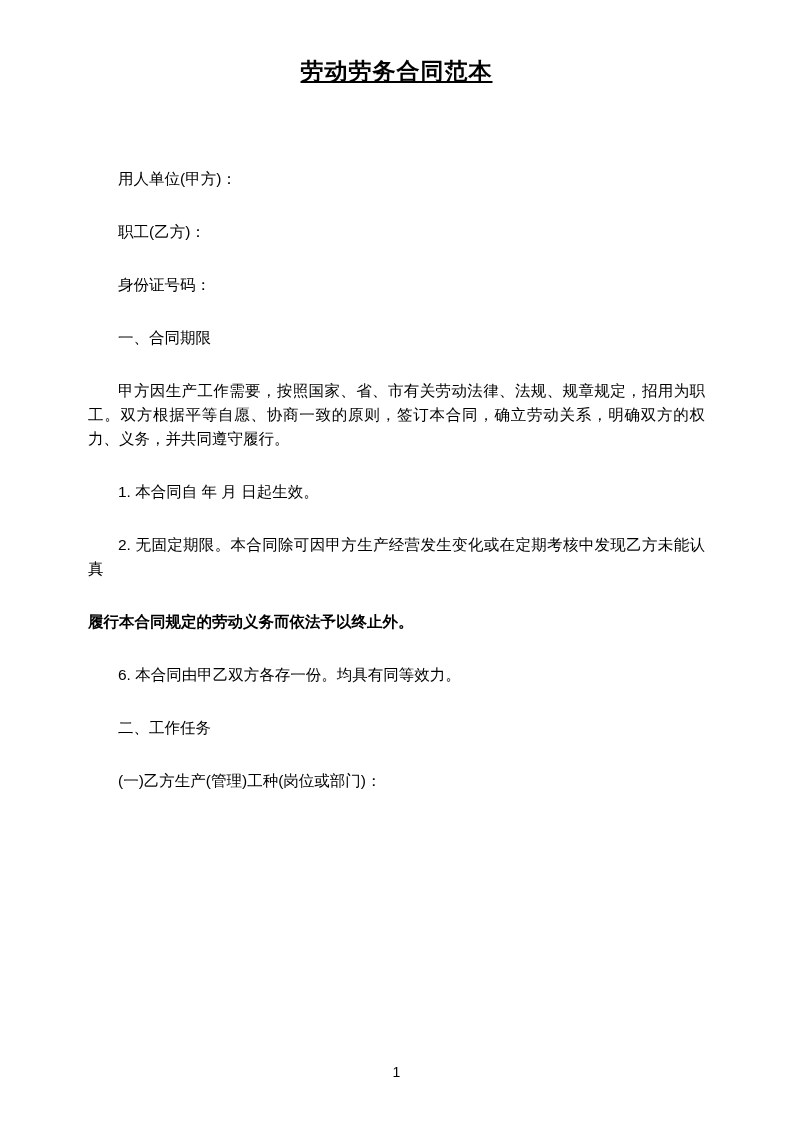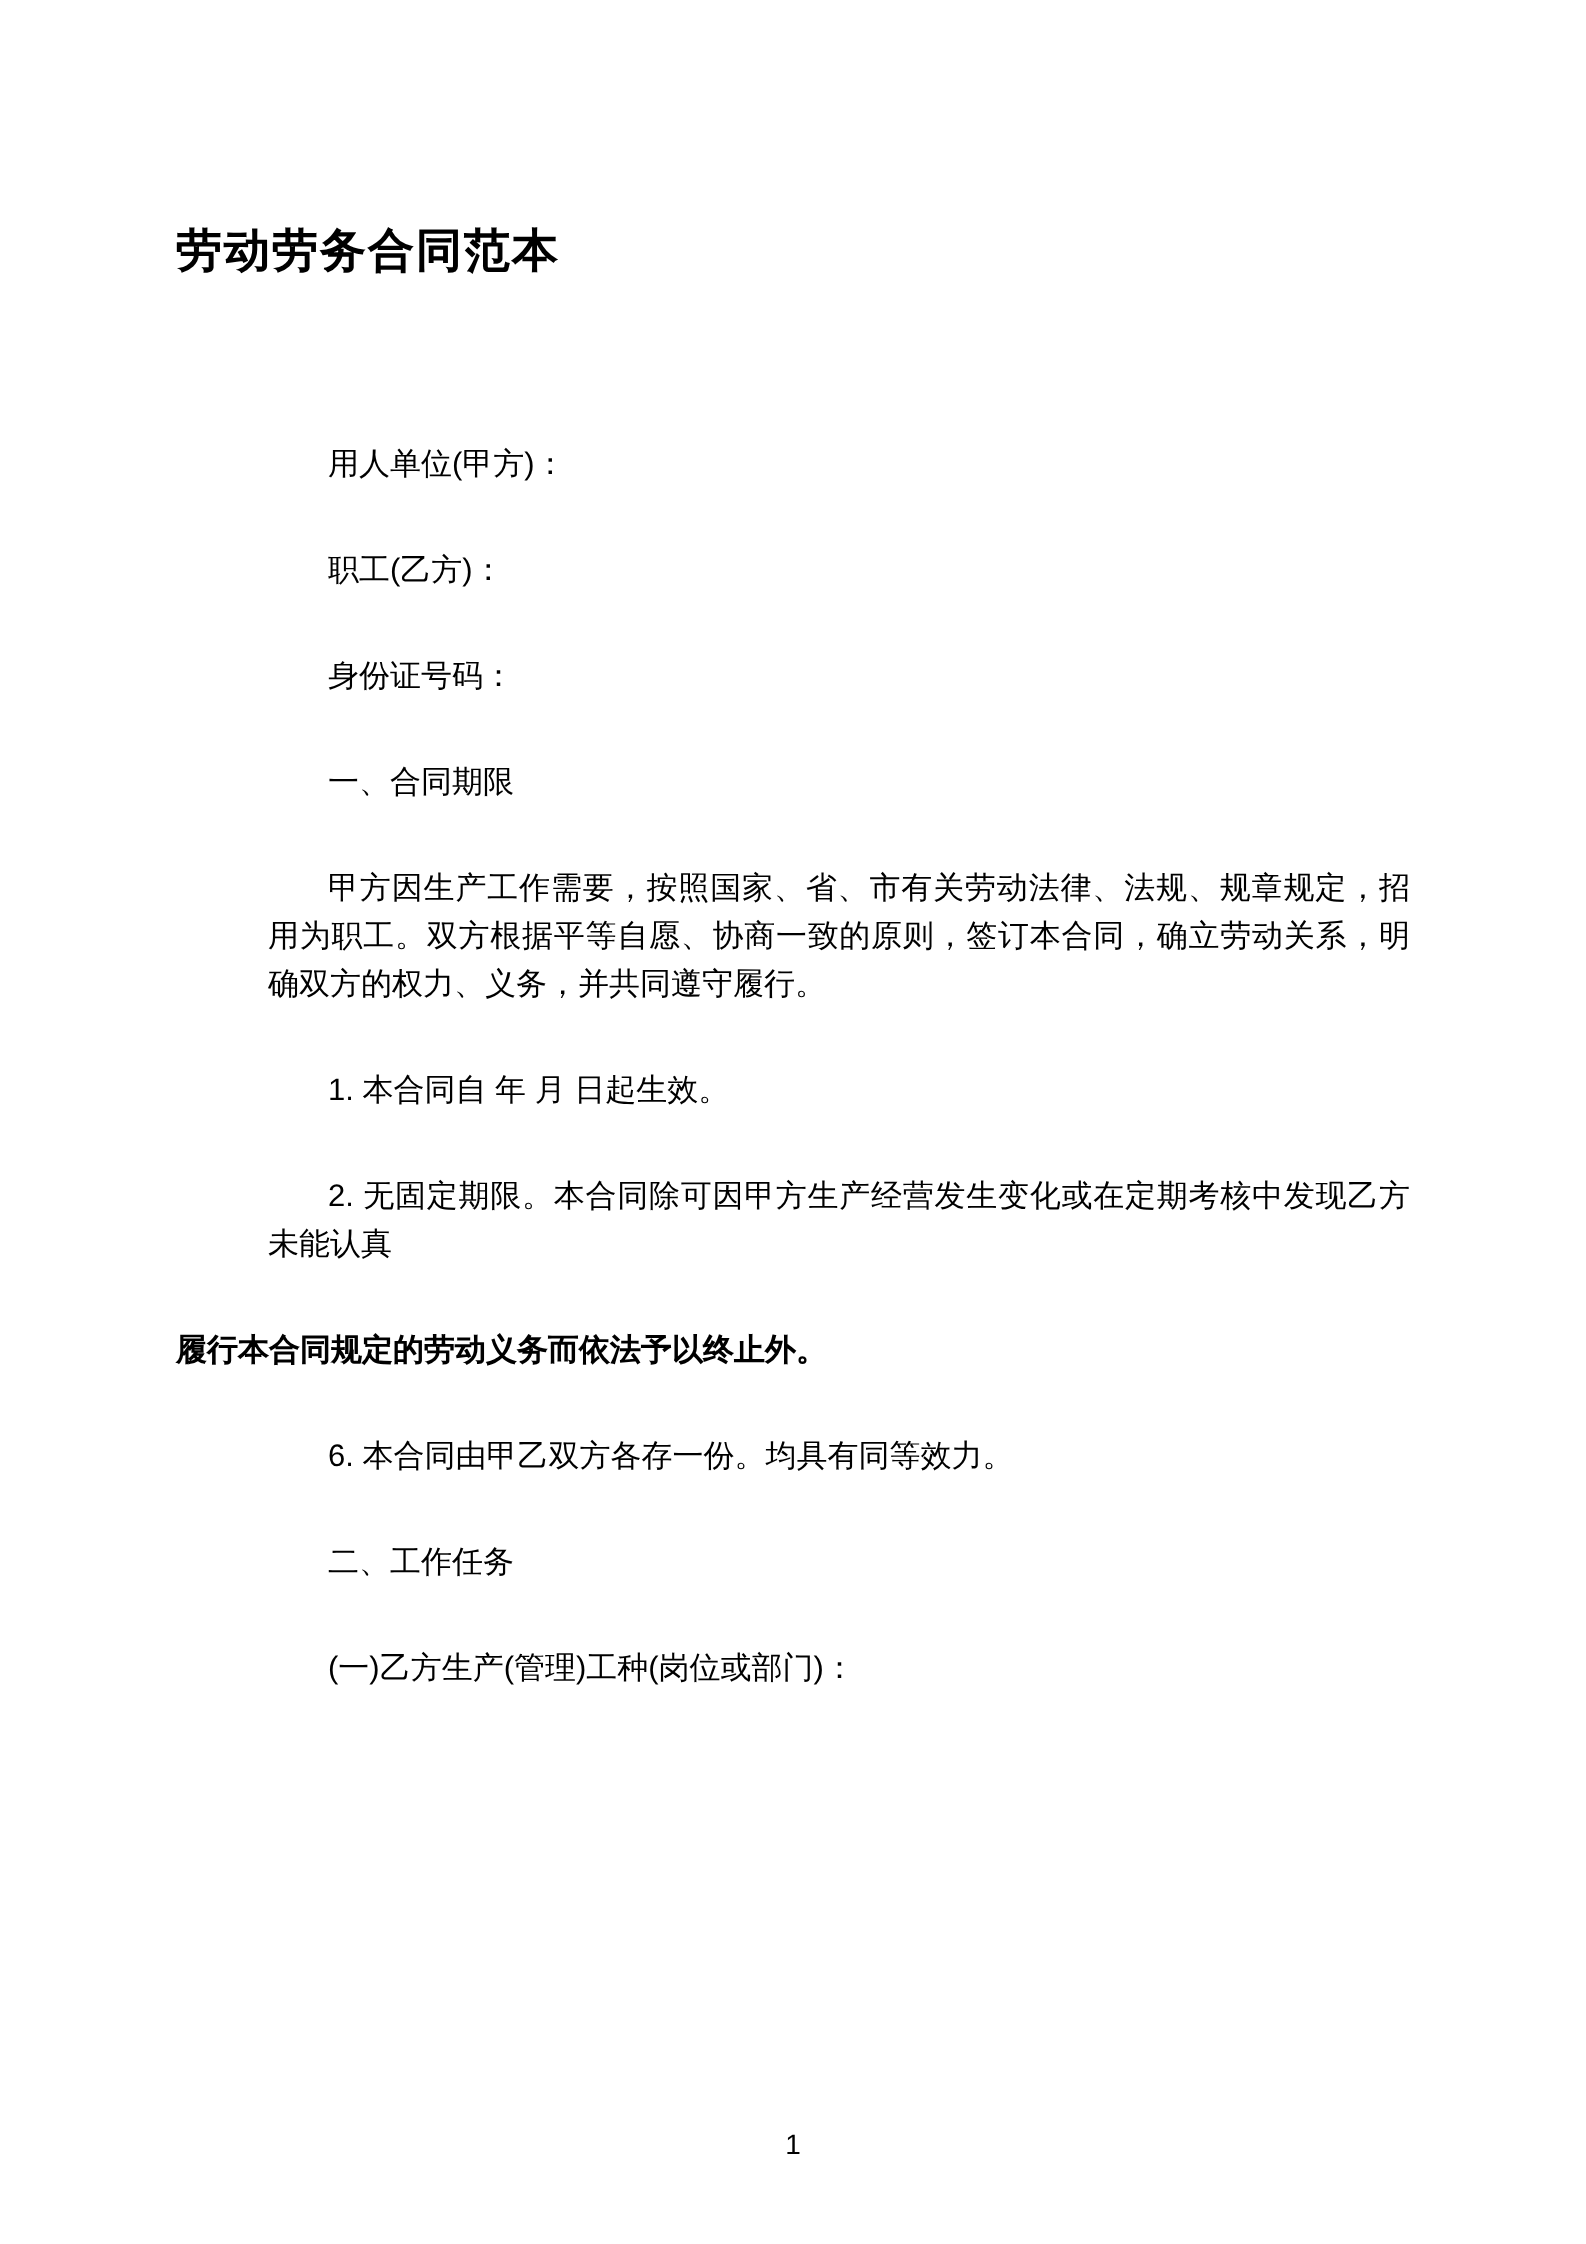--- a/index.html
+++ b/index.html
@@ -18,40 +18,40 @@
   .page {
     position: relative;
     width: 793px;
     height: 1122px;
     box-sizing: border-box;
     padding: 0 88px;
     background: #ffffff;
   }
   .doc-title {
     margin: 0;
-    padding-top: 109px;
-    text-align: left;
+    padding-top: 55px;
+    text-align: center;
     font-size: 23px;
     font-weight: bold;
     letter-spacing: 1px;
     line-height: 1.4;
+    text-decoration: underline;
   }
   .body-block {
     margin-top: 80px;
   }
   p.para {
     margin: 0 0 29px 0;
     font-size: 15.5px;
     line-height: 1.55;
     text-align: justify;
     text-justify: inter-ideograph;
   }
   p.indent1 {
     text-indent: 30px;
-    margin-left: 46px;
   }
   p.noindent {
     text-indent: 0;
     font-weight: bold;
   }
   .page-number {
     position: absolute;
     left: 0;
     right: 0;
     bottom: 42px;

